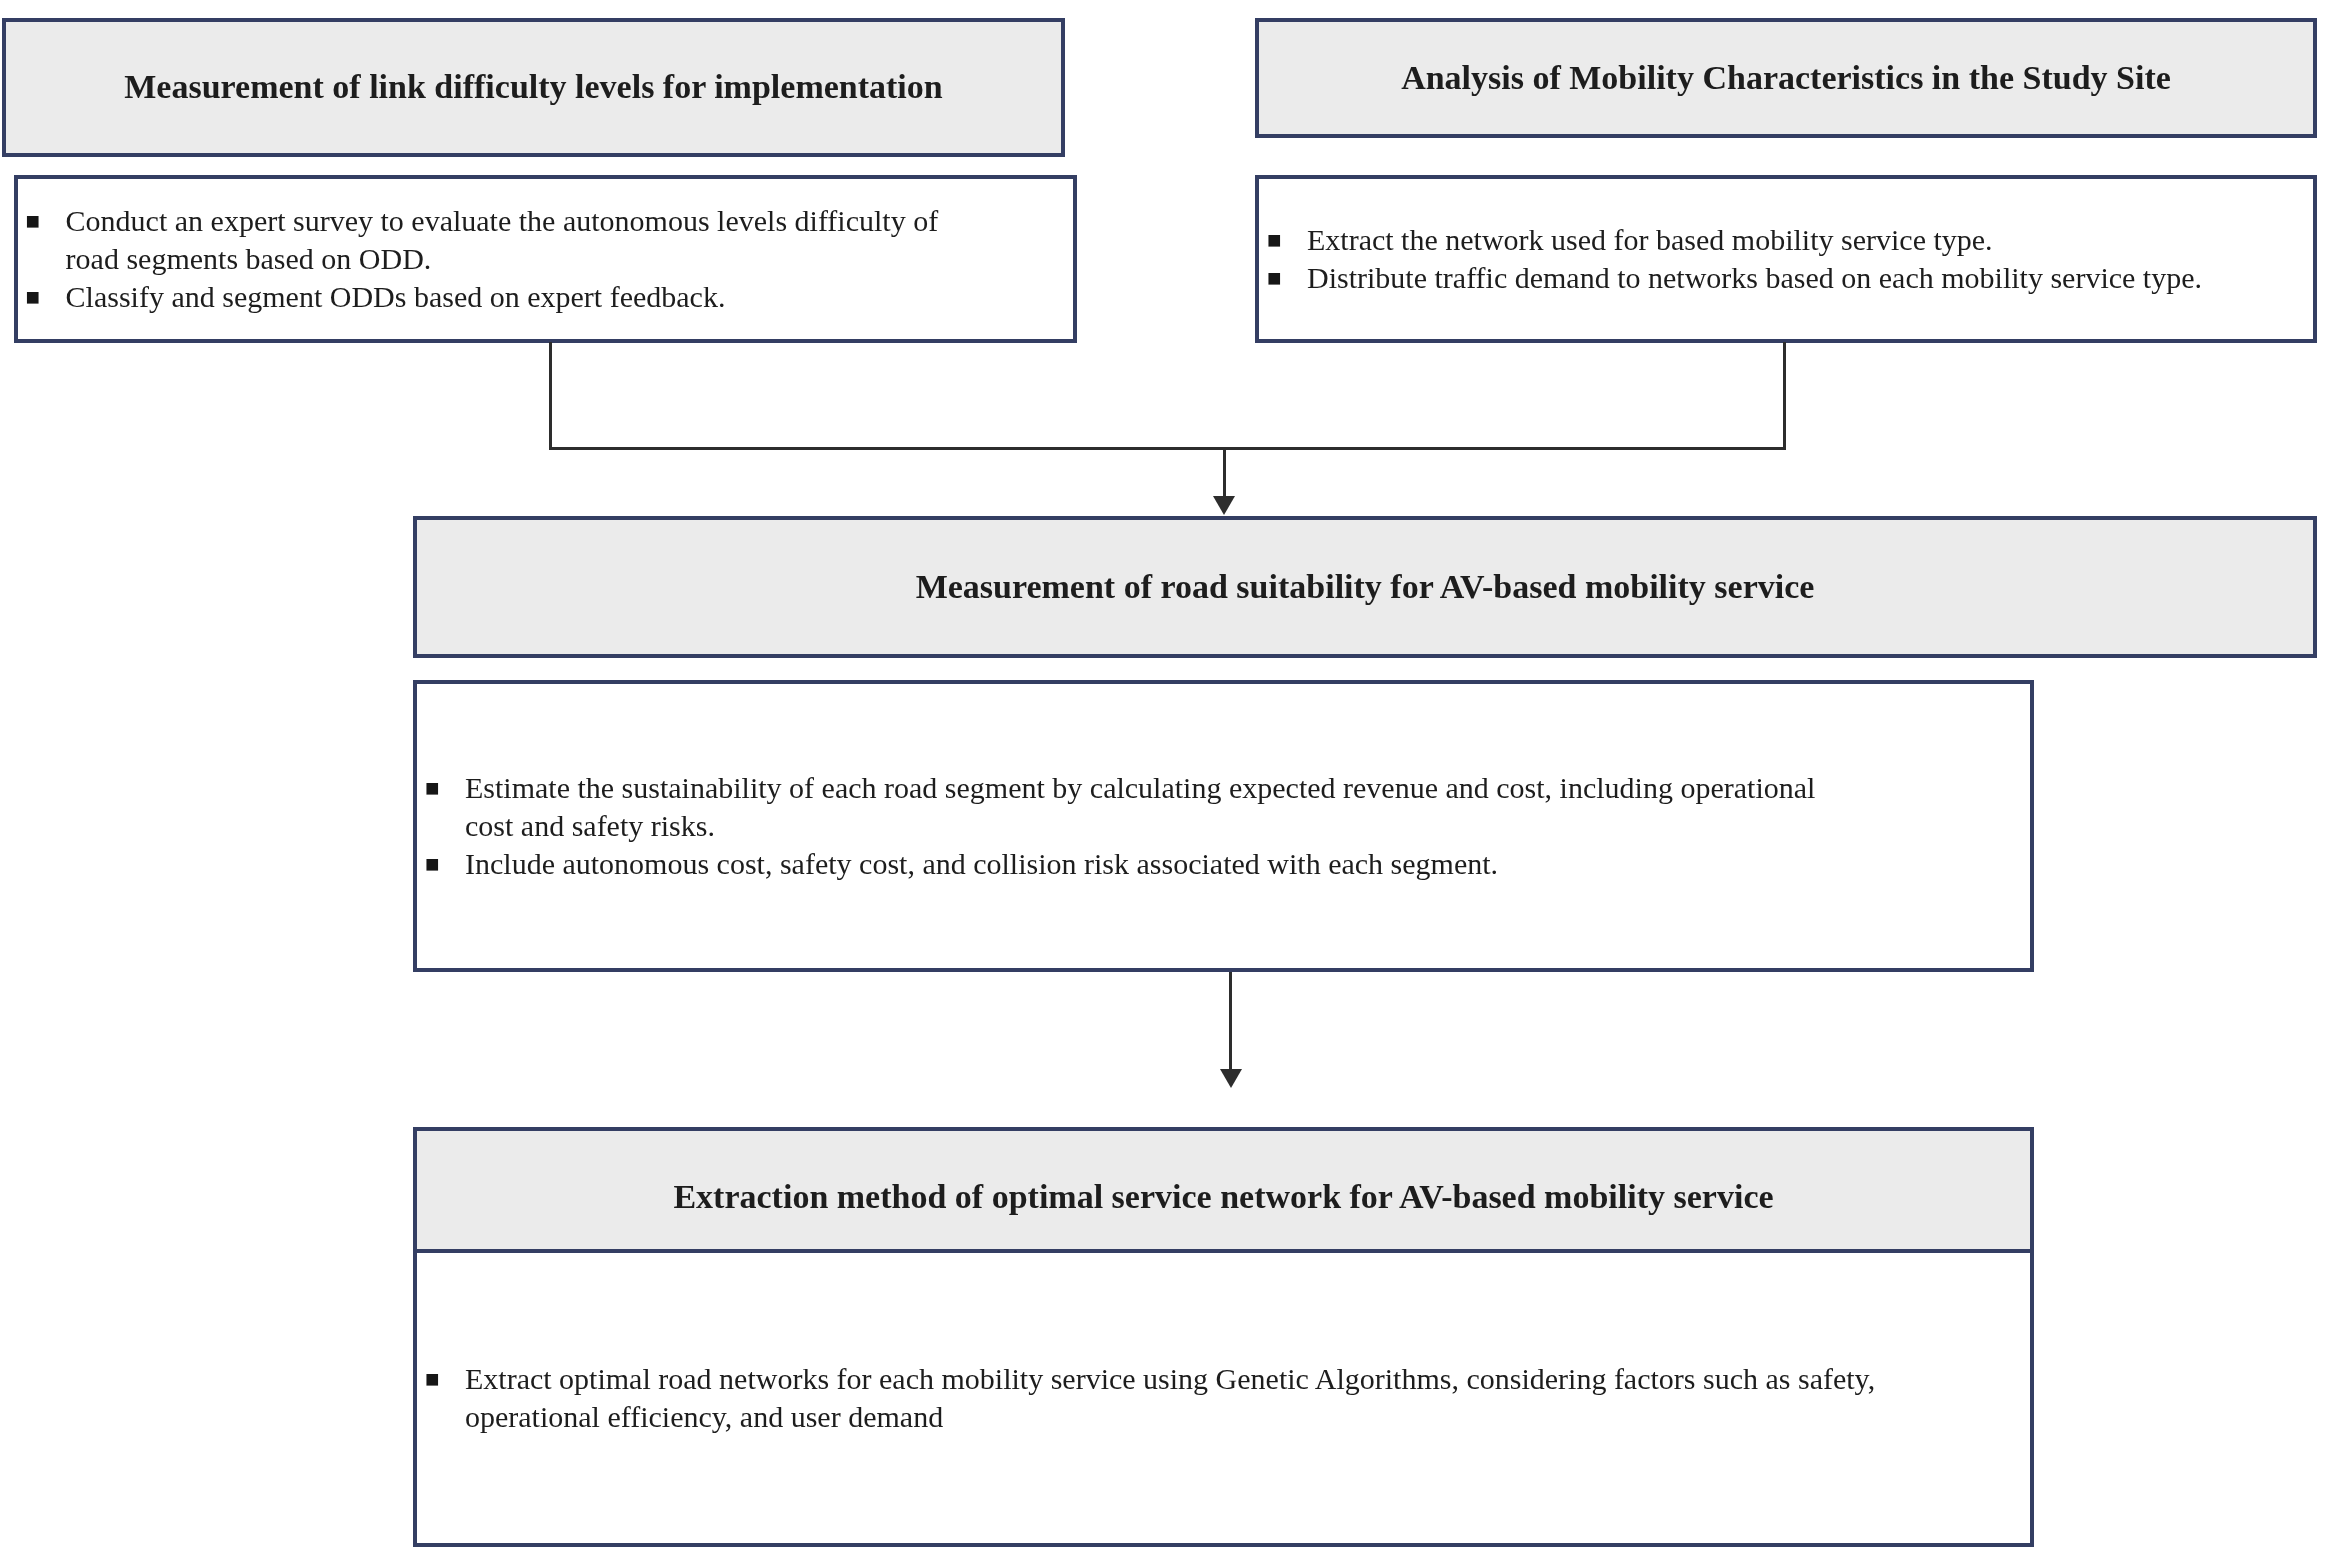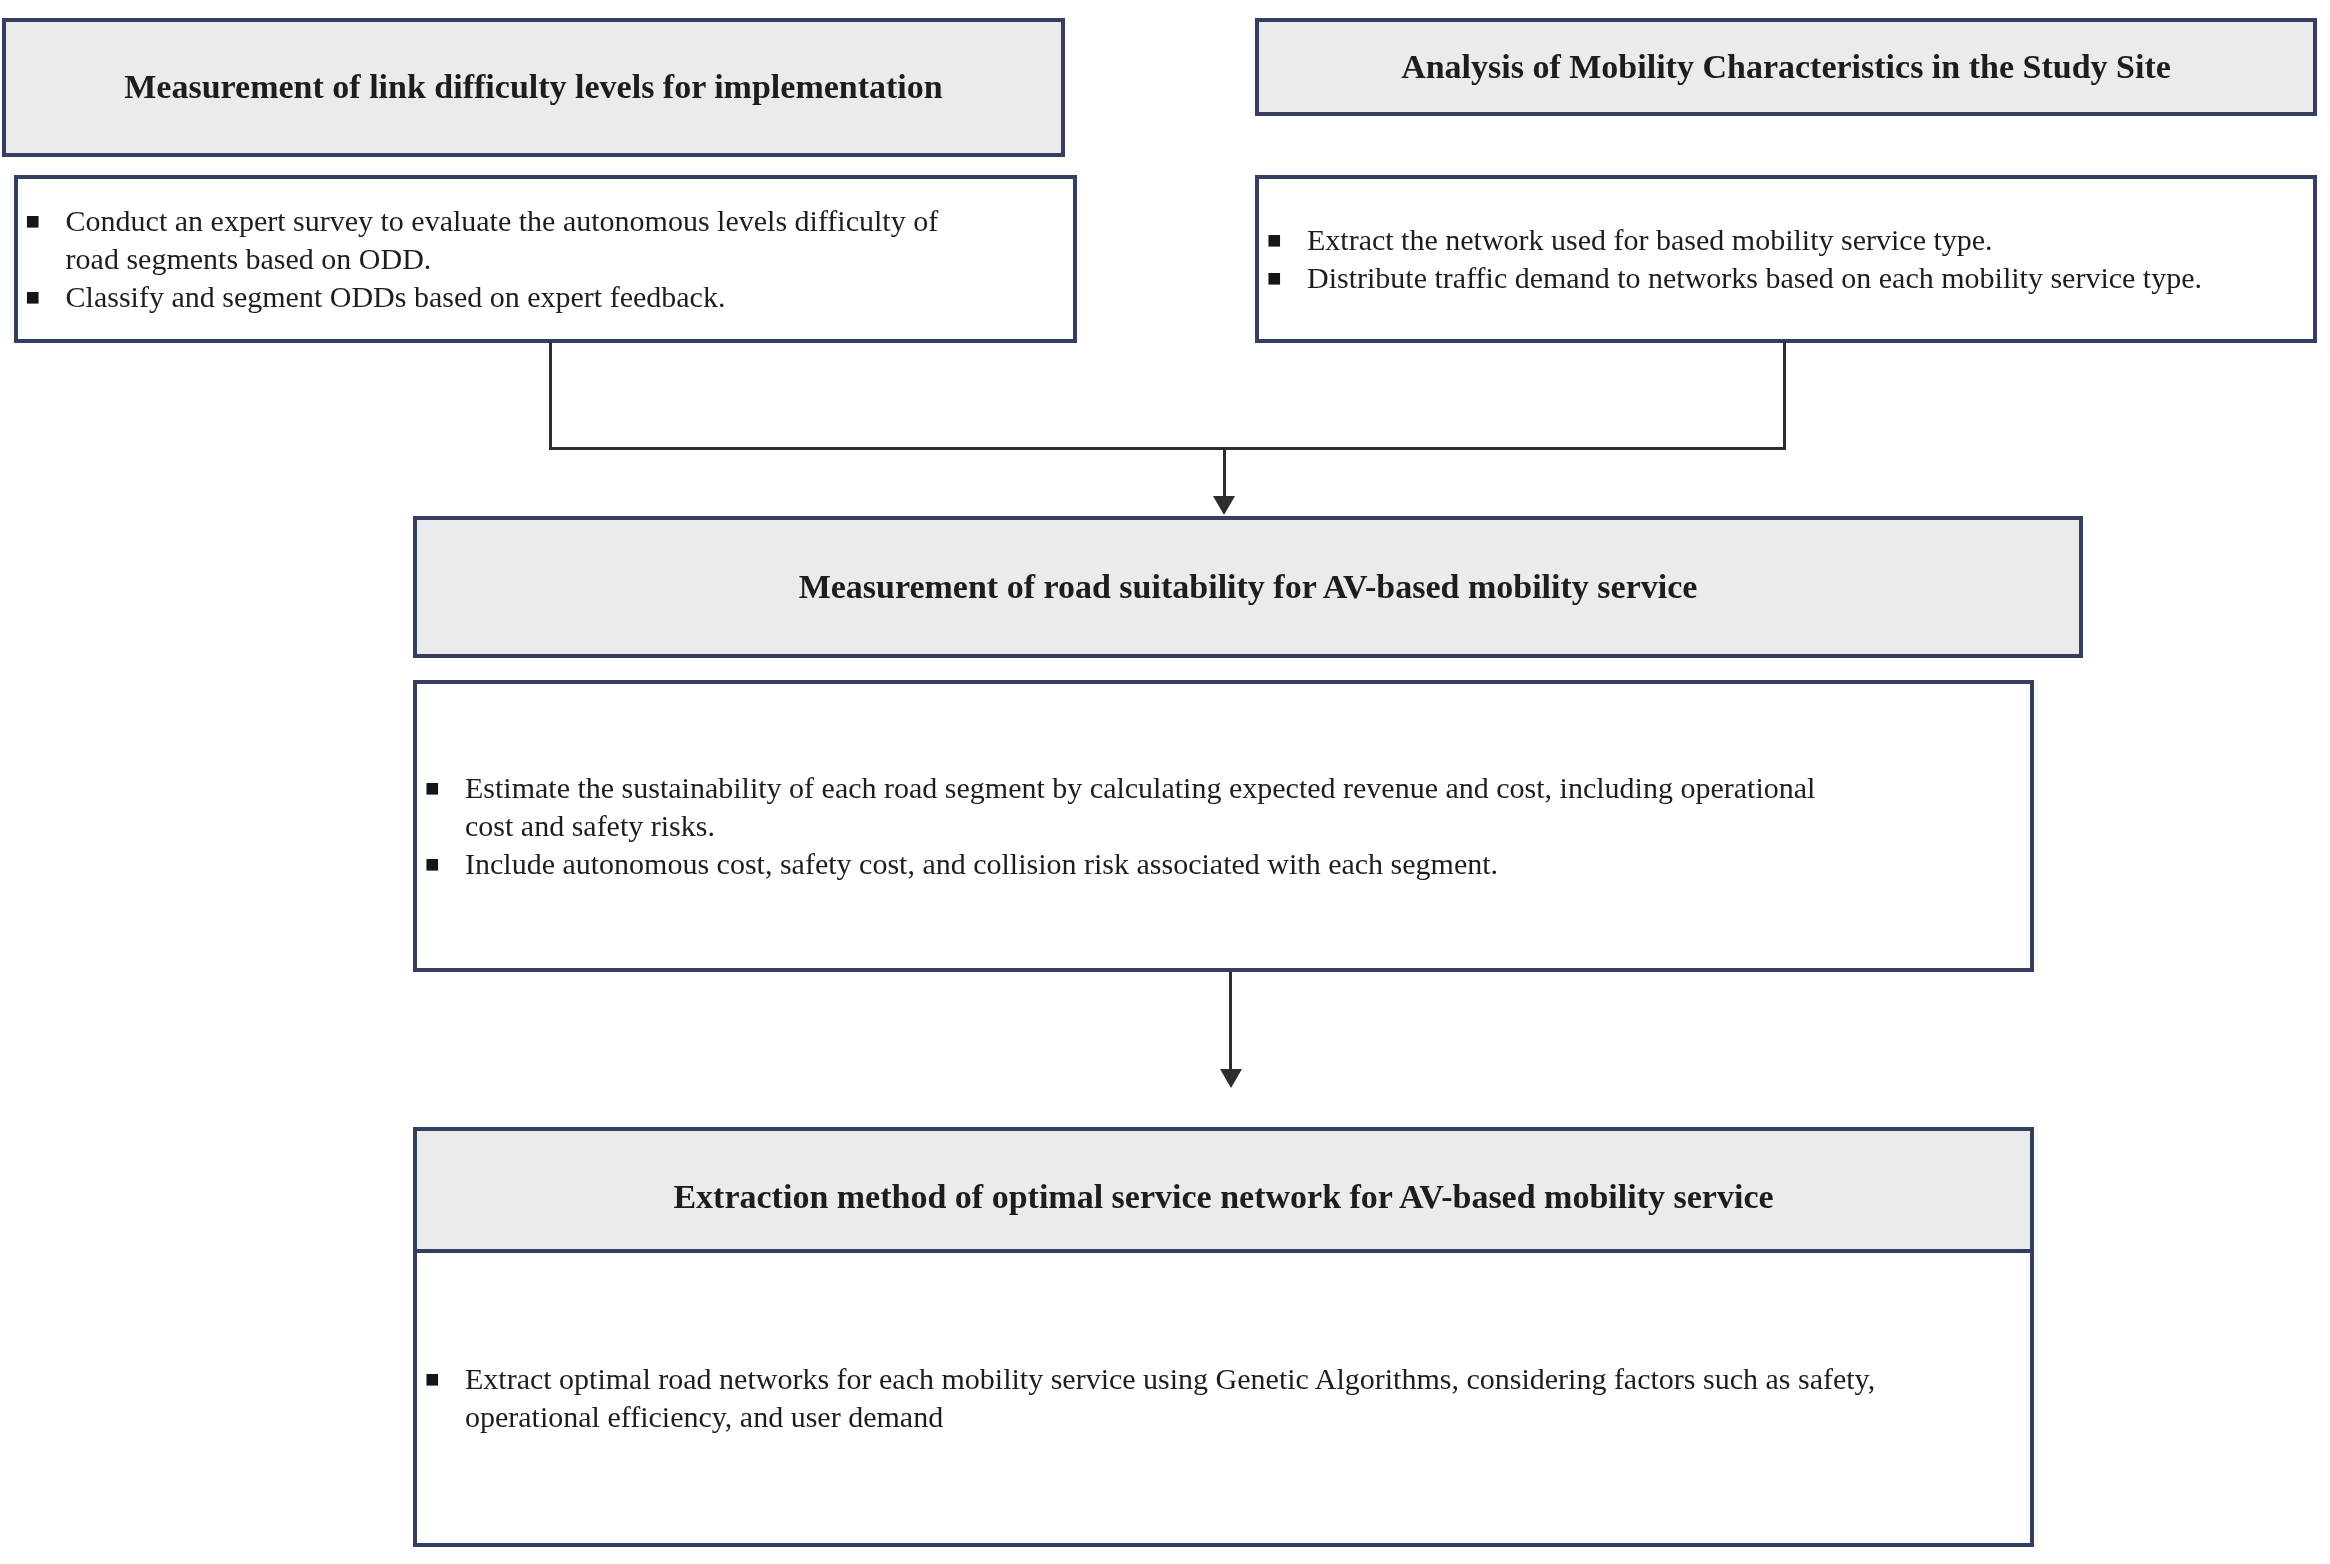--- a/index.html
+++ b/index.html
@@ -46,23 +46,23 @@
     width: 40px;
     font-size: 24px;
     line-height: 38px;
     color: #161616;
   }
   .bullet-text { flex: 1 1 auto; }
 
   
   .tl-header  { left: 2px;   top: 17.6px;   width: 1063px; height: 139px; }
   .tl-content { left: 13.6px;   top: 175px;  width: 1063px; height: 168px; padding: 0 96px 0 8px; }
-  .tr-header  { left: 1255px; top: 17.6px;   width: 1062px; height: 98px; }
+  .tr-header  { left: 1255px; top: 17.6px;   width: 1062px; height: 120px; }
   .tr-content { left: 1255px; top: 175px;  width: 1062px; height: 168px; padding: 0 96px 0 8px; }
-  .mid-header { left: 413px;  top: 516px;  width: 1670px; height: 142px; align-items: center; }
+  .mid-header { left: 413px;  top: 516px;  width: 1904px; height: 142px; align-items: center; }
   .mid-content{ left: 413px;  top: 680px;  width: 1621px; height: 292px; padding: 0 200px 0 8px; }
   .bot-header { left: 413px;  top: 1087px; width: 1621px; height: 140px; margin-top: 40px; }
   .bot-content{ left: 413px;  top: 1249px; width: 1621px; height: 298px; padding: 0 48px 0 8px; }
 
   
   .line { position: absolute; background: #2d2d2d; }
   .stub-left  { left: 549px;  top: 342px;  width: 3.2px;    height: 107px; }
   .stub-right { left: 1783px; top: 342px;  width: 3.2px;    height: 107px; }
   .h-line     { left: 549px;  top: 447px;  width: 1237px; height: 3.2px;   }
   .drop-1     { left: 1223px; top: 447px;  width: 3.2px;    height: 51px;  }

